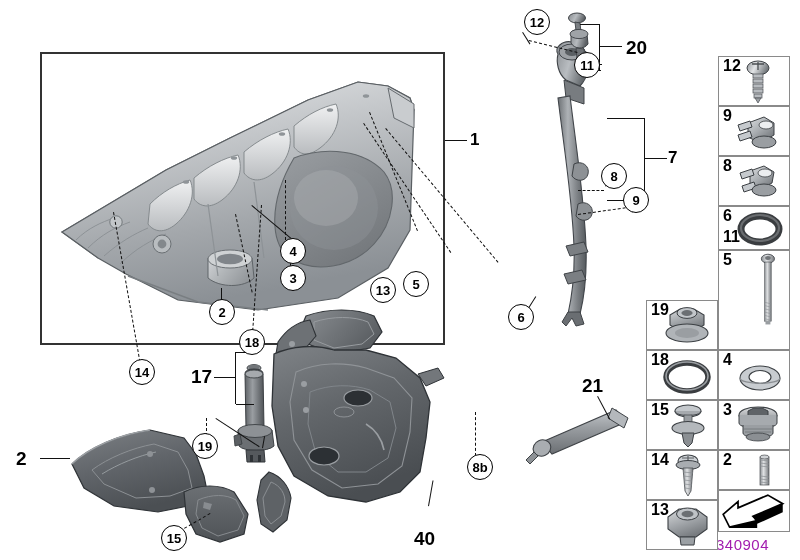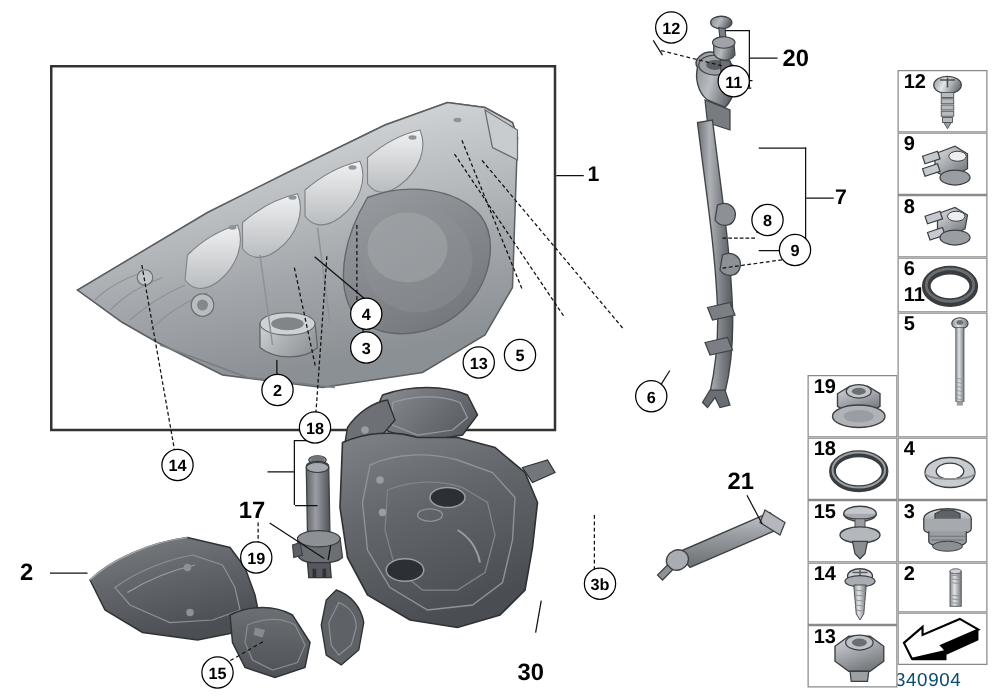--- a/index.html
+++ b/index.html
@@ -24,21 +24,21 @@
   #panframe{position:absolute;left:40px;top:52px;width:405px;height:293px;
             border:2px solid #333;box-sizing:border-box;z-index:5;background:transparent;}
 
   
   #legend{position:absolute;z-index:30;}
   .lgcell{position:absolute;border:1px solid #8a8a8a;box-sizing:border-box;background:#fff;}
   .lgnum{position:absolute;left:4px;top:1px;font-size:16px;font-weight:bold;line-height:1;}
   .lgnum2{position:absolute;left:4px;font-size:16px;font-weight:bold;line-height:1;}
   .lgart{position:absolute;right:3px;top:2px;bottom:2px;width:56px;}
 
-  #diagid{position:absolute;left:716px;top:536px;font-size:15px;color:#0c4a6e;letter-spacing:.5px;}
+  #diagid{position:absolute;left:716px;top:536px;font-size:15px;color:#a21caf;letter-spacing:.5px;}
 
   
   .art{position:absolute;z-index:10;}
   svg{display:block;overflow:visible;}
 </style>
 </head>
 <body>
 
 <div id="stage">
 
@@ -375,26 +375,26 @@
   <div class="lbl" style="left:668px;top:149px;">7</div>
   <div class="bub" style="left:601px;top:163px;">8</div>
   <div class="bub" style="left:623px;top:187px;">9</div>
   <div class="lbl" style="left:626px;top:38px;font-size:19px;">20</div>
   <div class="bub" style="left:574px;top:52px;">11</div>
   <div class="bub" style="left:524px;top:9px;">12</div>
   <div class="bub" style="left:370px;top:277px;">13</div>
   <div class="bub" style="left:129px;top:359px;">14</div>
   <div class="bub" style="left:161px;top:525px;">15</div>
   <div class="lbl" style="left:16px;top:449px;font-size:19px;">2</div>
-  <div class="lbl" style="left:191px;top:367px;font-size:19px;margin-top:32px;">17</div>
+  <div class="lbl" style="left:191px;top:367px;font-size:19px;">17</div>
   <div class="bub" style="left:239px;top:329px;">18</div>
   <div class="bub" style="left:192px;top:433px;">19</div>
-  <div class="lbl" style="left:414px;top:529px;font-size:19px;">30</div>
+  <div class="lbl" style="left:414px;top:529px;font-size:19px;">40</div>
   <div class="lbl" style="left:582px;top:376px;font-size:19px;">21</div>
-  <div class="bub" style="left:467px;top:454px;">3b</div>
+  <div class="bub" style="left:467px;top:454px;">8b</div>
 
   <div id="legend">
 
     <div class="lgcell" style="left:718px;top:56px;width:72px;height:50px;">
       <span class="lgnum">12</span>
       <svg class="lgart" viewBox="0 0 56 46">
         <defs>
             <linearGradient id="m1" x1="0" y1="0" x2="1" y2="0.3">
           <stop offset="0" stop-color="#8d9195"></stop>
               <stop offset="0.45" stop-color="#e2e4e6"></stop>

